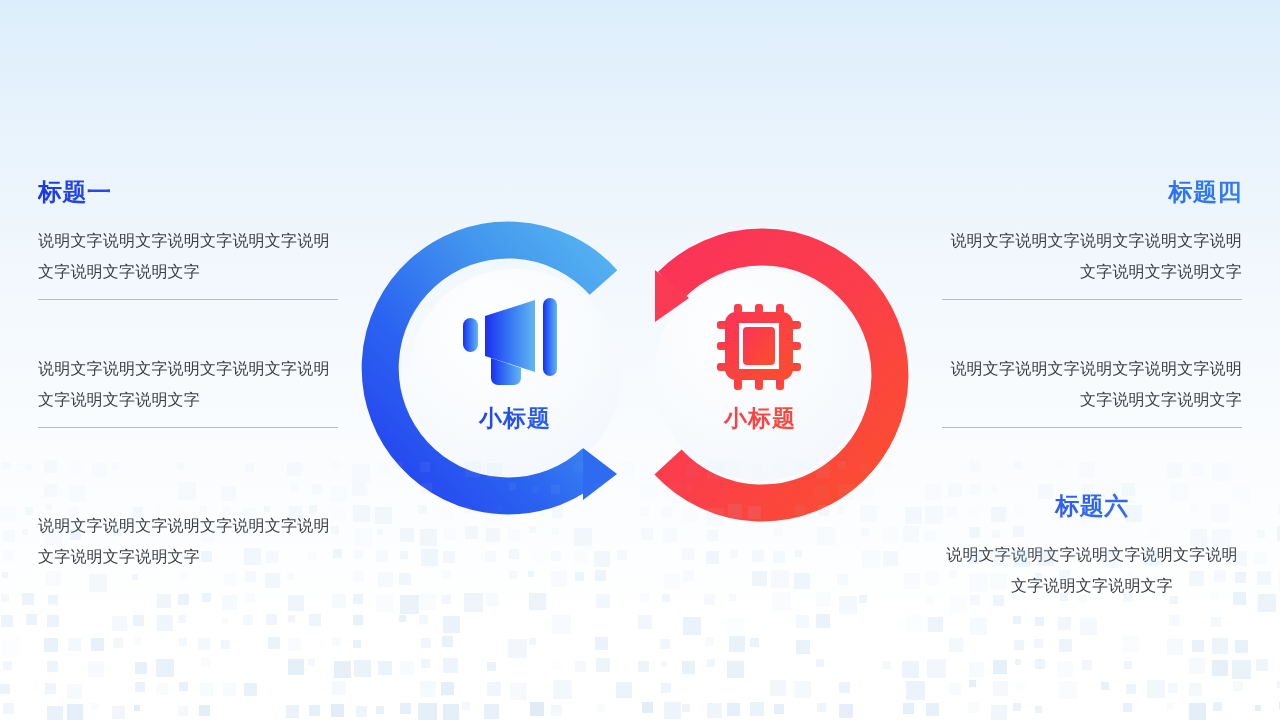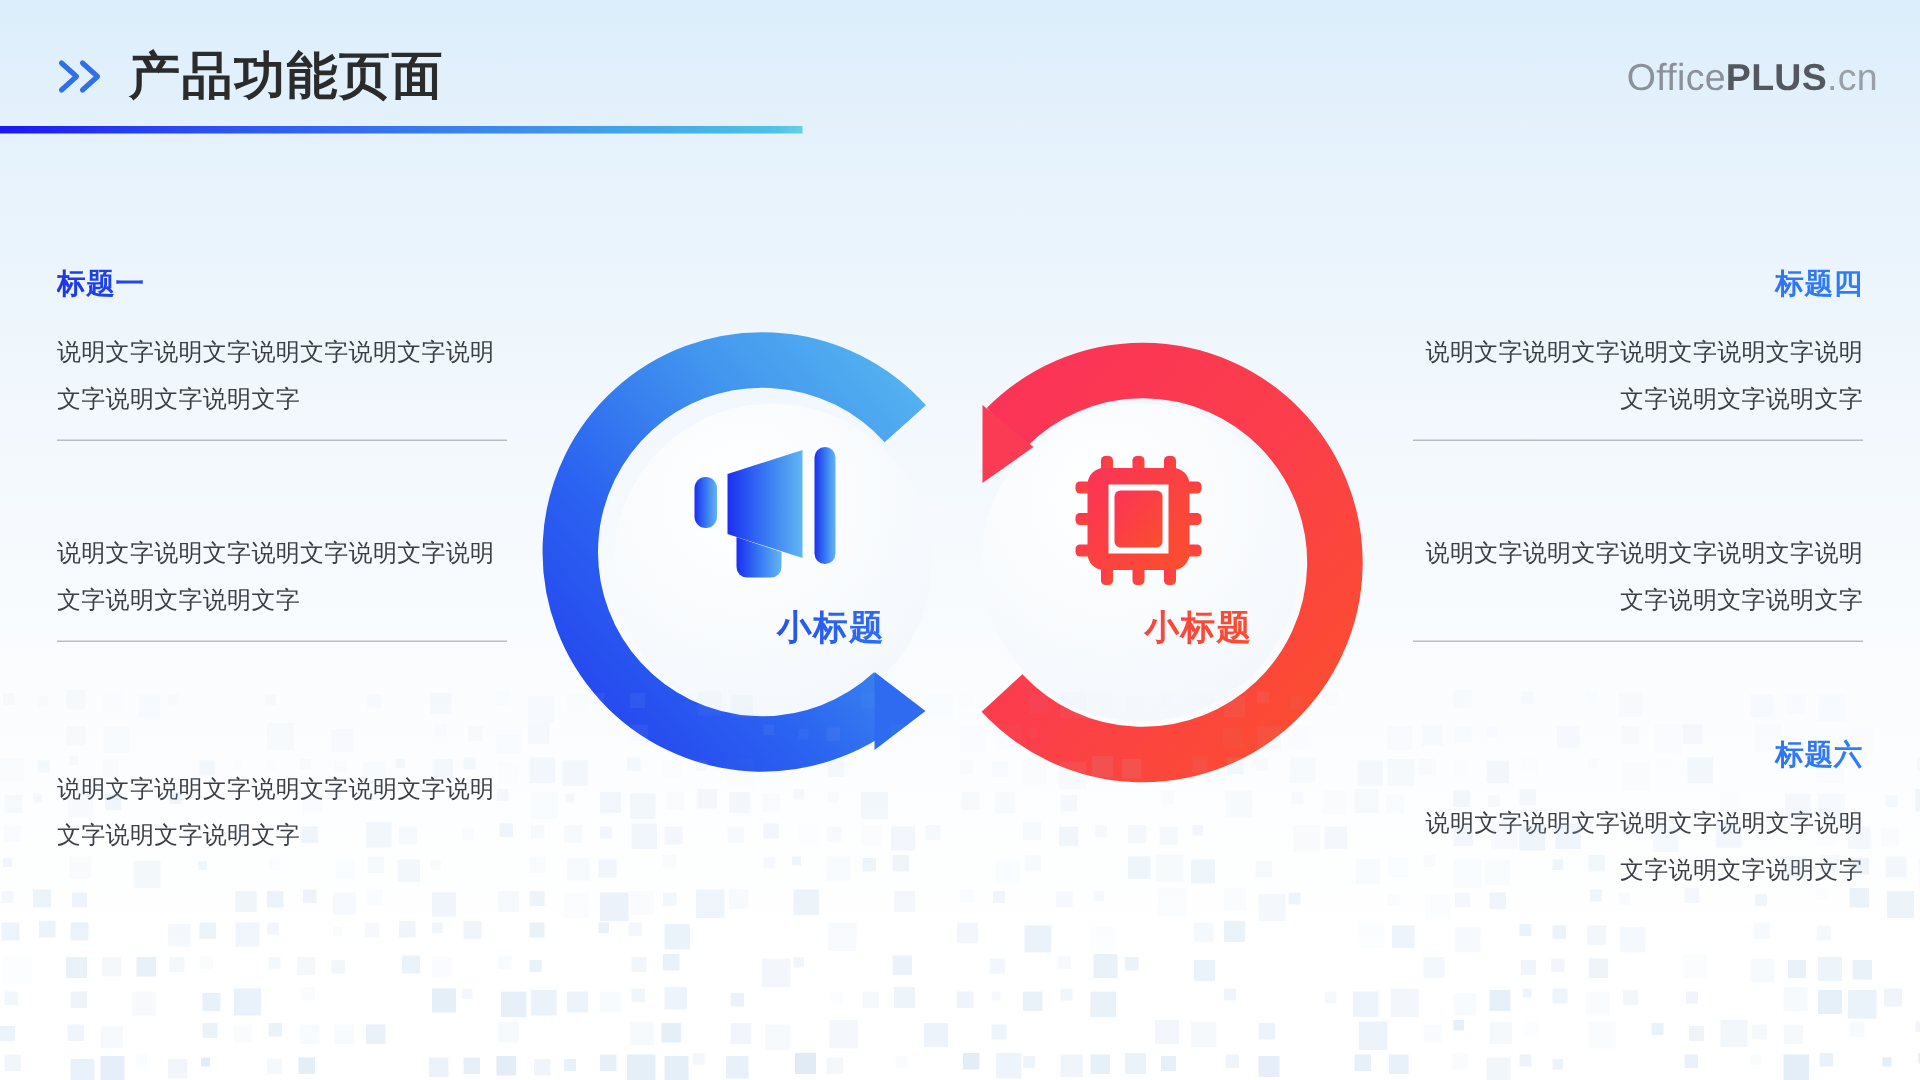--- a/index.html
+++ b/index.html
@@ -73,21 +73,21 @@
   .logo .cn { color:#9aa0a8; }
 
   
   .col { position:absolute; top:178px; width:300px; }
   .col-left  { left:38px;  text-align:left; }
   .col-right { left:942px; text-align:right; }
 
   .block { position:absolute; width:300px; }
   .b-title {
     font-family:"DejaVu Sans","Liberation Sans",sans-serif;
-    font-size:19px;
+    font-size:24px;
     font-weight:bold;
     letter-spacing:.5px;
     line-height:1.2;
     background: linear-gradient(100deg, #1a35e8 0%, #2f5ff0 40%, #2f7ef7 100%);
     -webkit-background-clip:text;
     background-clip:text;
     color:transparent;
     -webkit-text-fill-color:transparent;
     white-space:nowrap;
   }
@@ -114,21 +114,21 @@
   
   .graphic {
     position:absolute;
     left:355px; top:210px;
     width:570px; height:330px;
   }
   .graphic svg { display:block; }
 
   .ring-label {
     position:absolute;
-    text-align:right;
+    text-align:center;
     font-family:"DejaVu Sans","Liberation Sans",sans-serif;
     font-size:23px;
     font-weight:bold;
     letter-spacing:1px;
     white-space:nowrap;
   }
   .label-blue {
     left:440px; top:403px; width:150px;
     background:linear-gradient(100deg,#1a35e8 0%,#2f6ff4 100%);
     -webkit-background-clip:text; background-clip:text;
@@ -139,33 +139,20 @@
     background:linear-gradient(100deg,#fb3b52 0%,#fb4c2f 100%);
     -webkit-background-clip:text; background-clip:text;
     color:transparent; -webkit-text-fill-color:transparent;
   }
 </style>
 </head>
 <body>
 
 <div class="slide">
 
-  <div class="header">
-    <div class="title-wrap">
-      <span class="chev">
-        <svg width="34" height="26" viewBox="0 0 34 26">
-          <path d="M3 4 L13 13 L3 22" fill="none" stroke="#2f6fe8" stroke-width="3.4" stroke-linecap="round" stroke-linejoin="round"></path>
-          <path d="M17 4 L27 13 L17 22" fill="none" stroke="#2f6fe8" stroke-width="3.4" stroke-linecap="round" stroke-linejoin="round"></path>
-        </svg>
-      </span>
-      <span class="page-title">产品功能页面</span>
-    </div>
-    <div class="underline"></div>
-    <div class="logo"><span>Office</span><b>PLUS</b><span class="cn">.cn</span></div>
-  </div>
 
   <div class="col col-left">
     <div class="block" style="top:0px;">
       <div class="b-title">标题一</div>
       <div class="b-body">说明文字说明文字说明文字说明文字说明文字说明文字说明文字</div>
       <div class="divider"></div>
     </div>
     <div class="block" style="top:157px;">
       <div class="b-body">说明文字说明文字说明文字说明文字说明文字说明文字说明文字</div>
       <div class="divider"></div>
@@ -178,21 +165,21 @@
   <div class="col col-right">
     <div class="block" style="top:0px;">
       <div class="b-title">标题四</div>
       <div class="b-body">说明文字说明文字说明文字说明文字说明文字说明文字说明文字</div>
       <div class="divider"></div>
     </div>
     <div class="block" style="top:157px;">
       <div class="b-body">说明文字说明文字说明文字说明文字说明文字说明文字说明文字</div>
       <div class="divider"></div>
     </div>
-    <div class="block" style="top:314px;">
+    <div class="block" style="top:314px;text-align:center;">
       <div class="b-title">标题六</div>
       <div class="b-body">说明文字说明文字说明文字说明文字说明文字说明文字说明文字</div>
     </div>
   </div>
 
   <div class="graphic">
     <svg width="570" height="330" viewBox="0 0 570 330">
       <defs>
         <linearGradient id="blueGrad" x1="0" y1="1" x2="1" y2="0">
           <stop offset="0%" stop-color="#2440ee"></stop>

